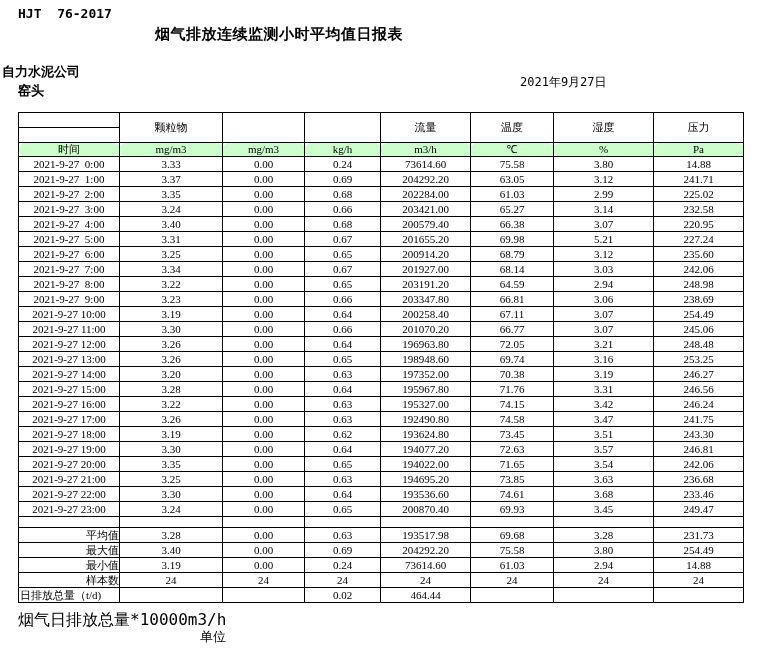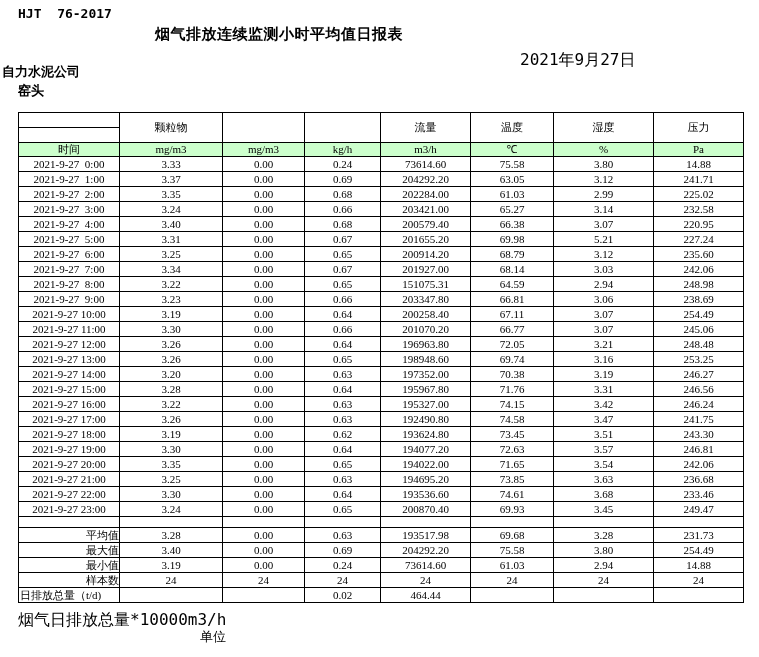--- a/index.html
+++ b/index.html
@@ -6,39 +6,39 @@
   body {
     width:759px; height:657px; background:#ffffff; color:#000;
     position:relative; overflow:hidden;
     font-family:"DejaVu Sans Mono","Liberation Mono",monospace;
   }
   .abs { position:absolute; white-space:pre; }
   .doc-code   { left:18px;  top:6px;  font-size:13px; font-weight:bold; }
   .title      { left:155px; top:25px; font-size:15px; font-weight:bold; letter-spacing:0.5px; }
   .company    { left:2px;  top:63px; font-size:13px; font-weight:bold; }
   .station    { left:18px;  top:82px; font-size:13px; font-weight:bold; }
-  .date       { left:520px; top:50px; font-size:16px; }
+  .date       { left:520px; top:74px; font-size:12px; }
   .note       { left:18px;  top:610px; font-size:16px; }
   .report-unit{ left:18px;  top:628px; font-size:13px;margin-top:36px; }
   .unit-label { left:200px; top:628px; font-size:13px; }
 
   table.report-table {
     position:absolute; left:18px; top:112px;
     border-collapse:collapse; table-layout:fixed;font-family:Liberation Serif, serif;
   }
   .report-table td {
     border:1px solid #000; padding:0; margin:0;
     text-align:center; vertical-align:middle;
     font-size:11px; line-height:13px; height:14px;
     overflow:hidden; white-space:pre;
   }
   .hsub-top { height:15px; }
   .hsub-bot { height:12px; }
   .ghead    { font-size:12px; }
-  .unit-row td { background:#ccffcc; height:13px; }
+  .unit-row td { background:#ccffcc; height:13px;border-radius:6px; }
   tr.spacer td { height:10px; }
   td.sum-label { text-align:right; }
   td.sum-label.left { text-align:left; padding-left:1px; }
 </style>
 </head>
 <body>
 
 <div>
 
   <div class="abs doc-code">HJT  76-2017</div>
@@ -162,21 +162,21 @@
           <td>201927.00</td>
           <td>68.14</td>
           <td>3.03</td>
           <td>242.06</td>
         </tr>
         <tr>
           <td>2021-9-27  8:00</td>
           <td>3.22</td>
           <td>0.00</td>
           <td>0.65</td>
-          <td>151075.31</td>
+          <td>203191.20</td>
           <td>64.59</td>
           <td>2.94</td>
           <td>248.98</td>
         </tr>
         <tr>
           <td>2021-9-27  9:00</td>
           <td>3.23</td>
           <td>0.00</td>
           <td>0.66</td>
           <td>203347.80</td>

